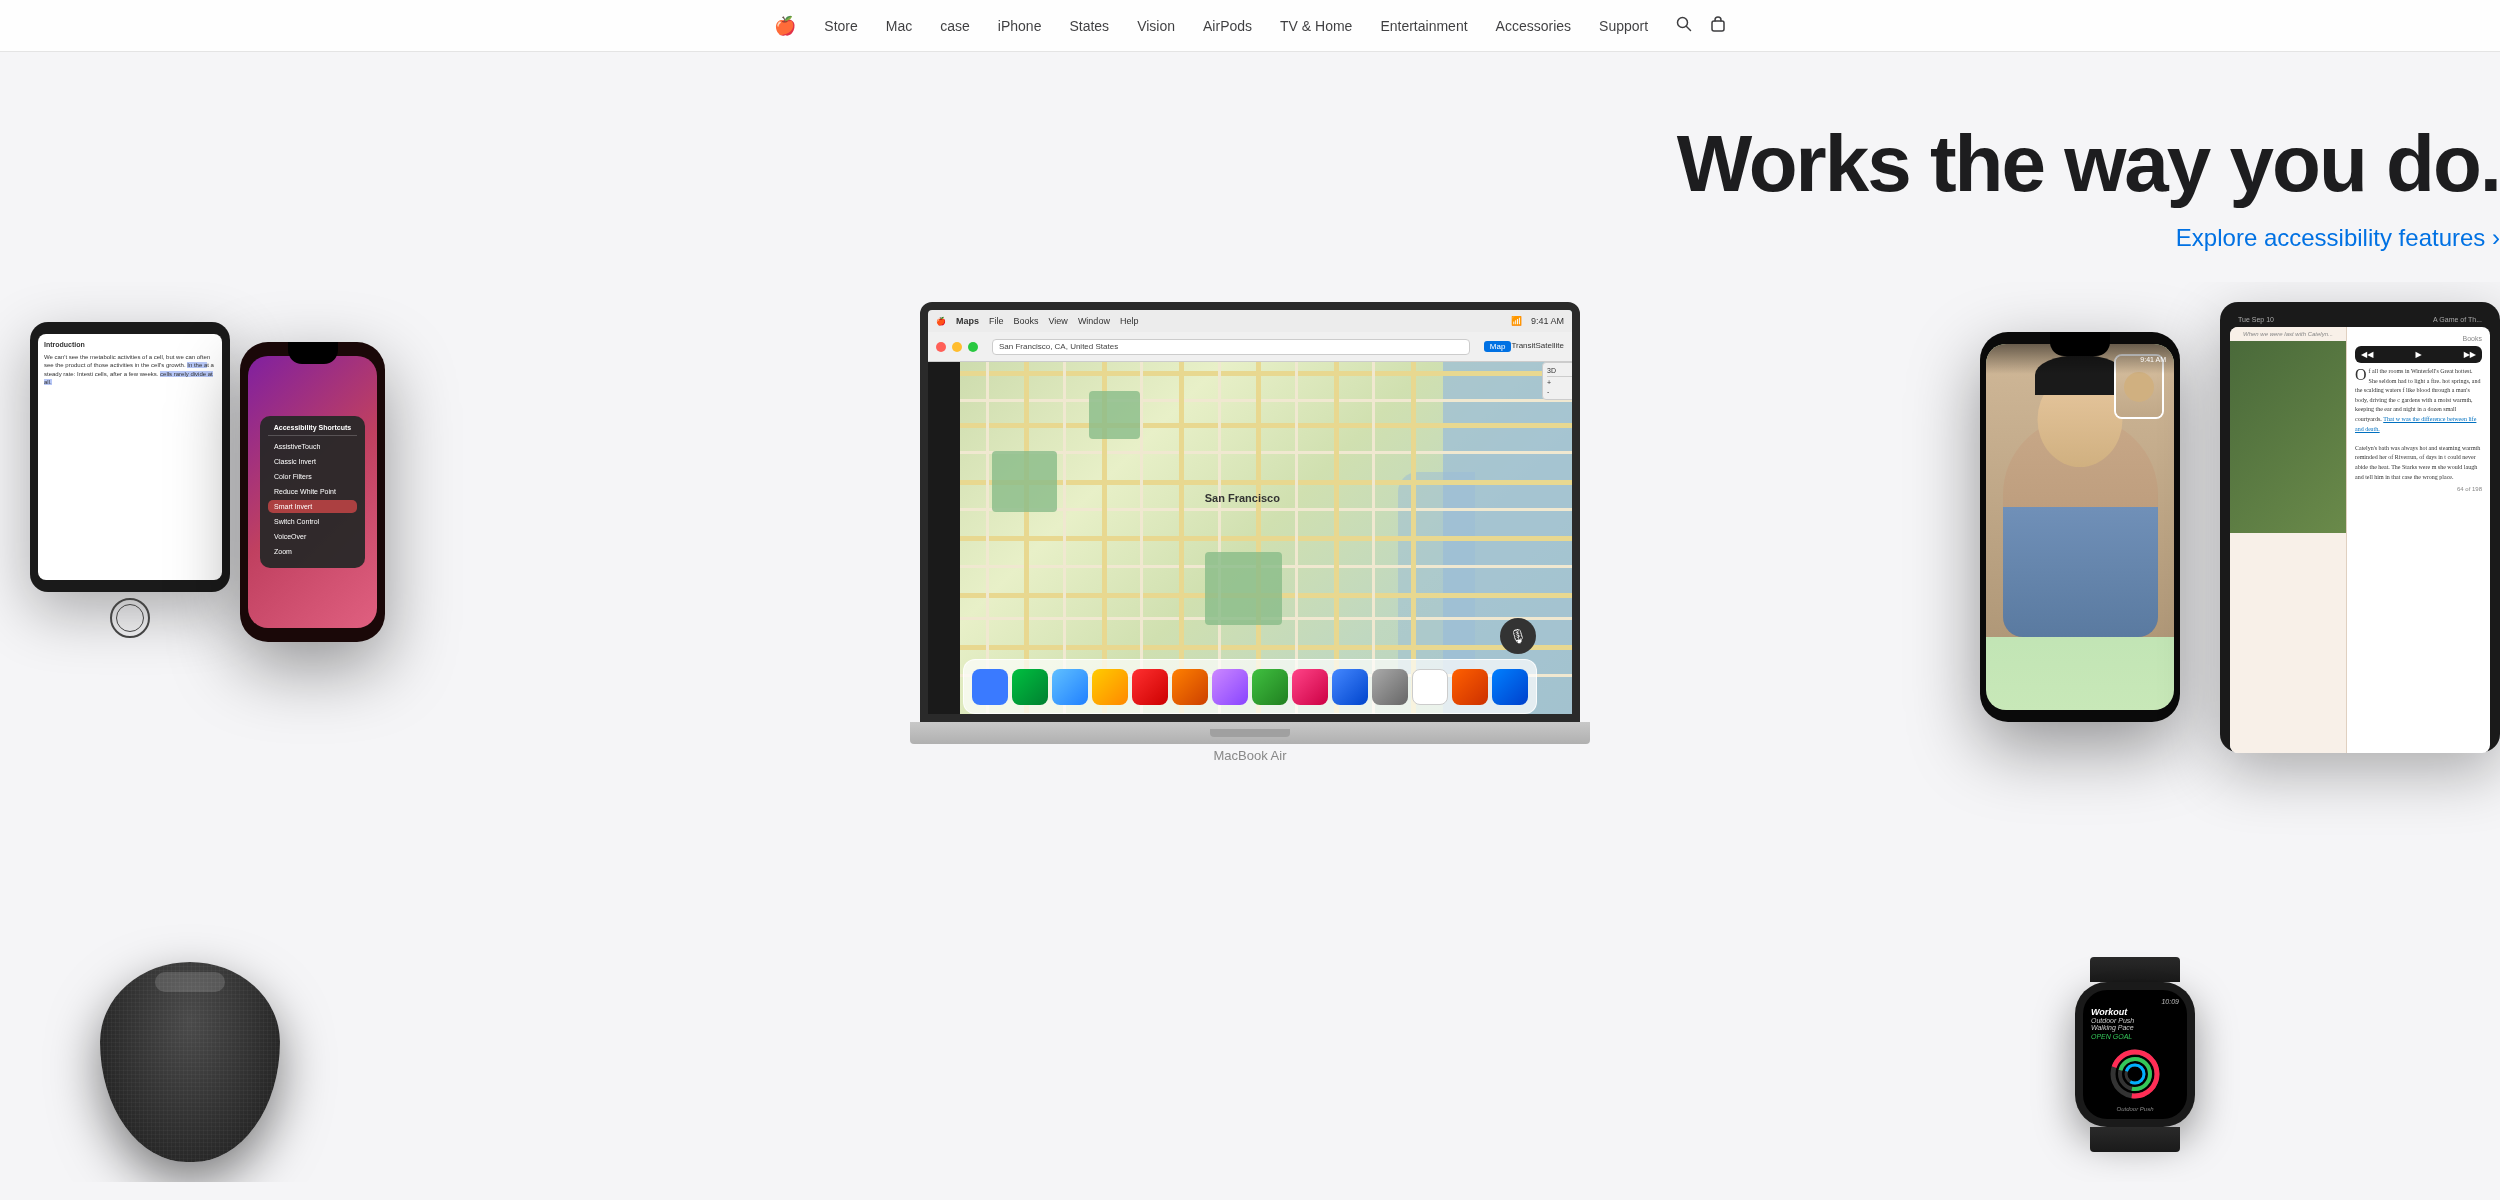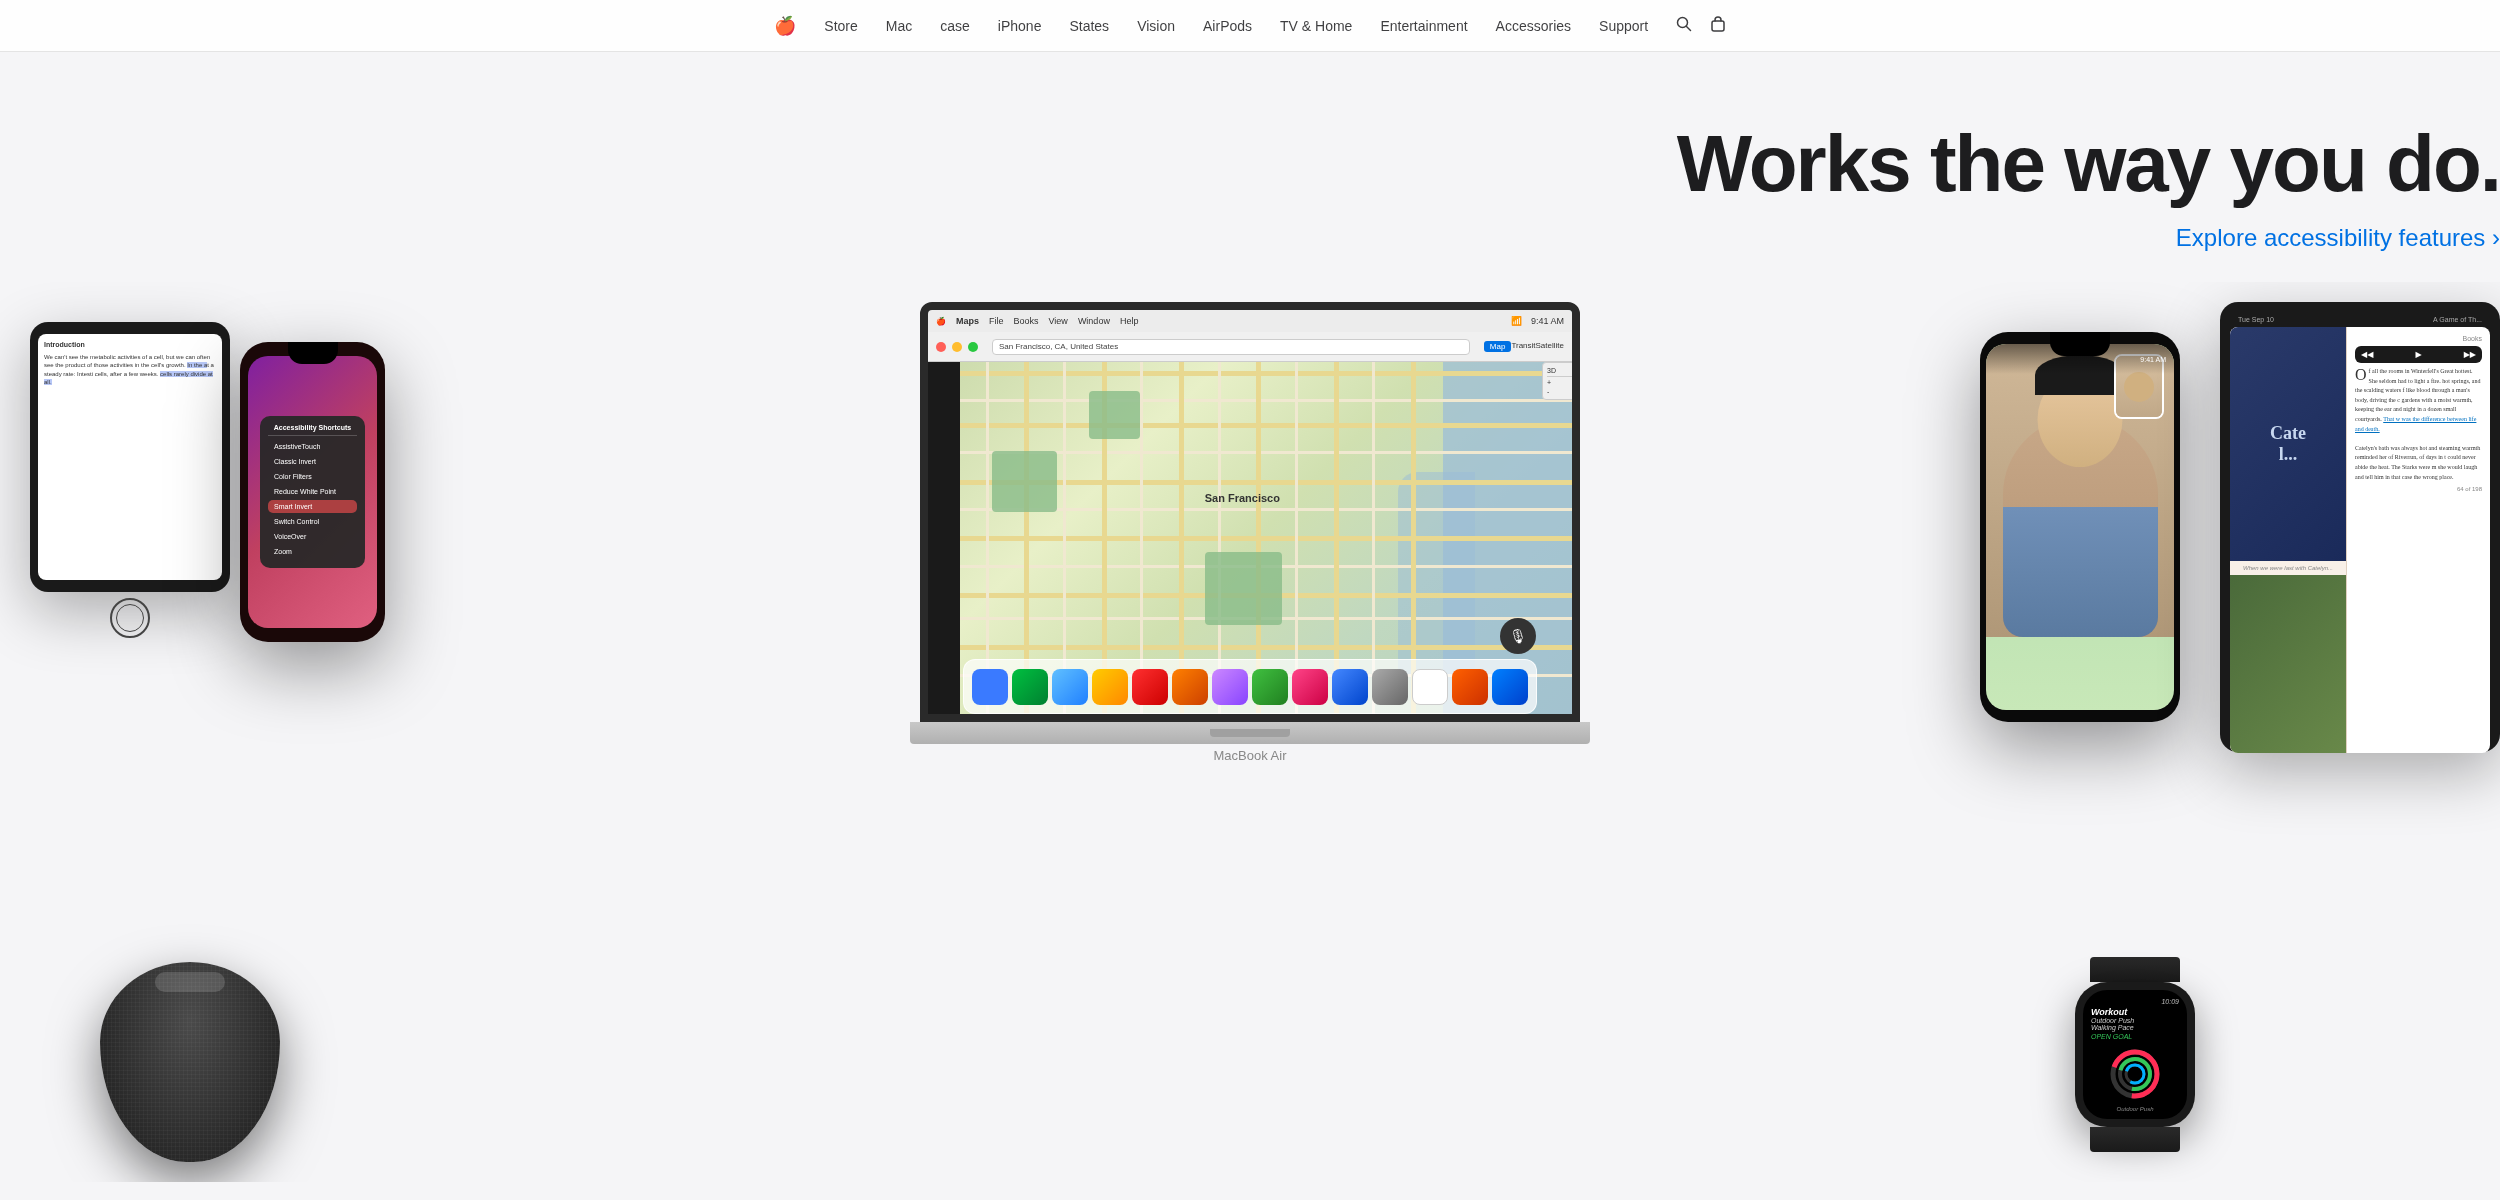--- a/index.html
+++ b/index.html
@@ -808,23 +808,20 @@
 
   <div class="ipad-right">
     <div class="ipad-right-frame">
 
       <div style="display:flex;justify-content:space-between;padding:2px 8px;margin-bottom:2px;">
         <span style="font-size:7px;color:#aaa;">Tue Sep 10</span>
         <span style="font-size:7px;color:#aaa;">A Game of Th...</span>
       </div>
       <div class="ipad-right-screen">
         <div class="books-left-panel">
-          <div class="book-cover">
-            <div class="book-cover-text">Cate<br>l...</div>
-          </div>
           <div style="padding:4px;font-size:6px;color:#888;font-style:italic;text-align:center;">When we were last with Catelyn...</div>
           <div class="book-map-preview"></div>
         </div>
         <div class="books-right-panel">
           <div class="books-header">Books</div>
           <div class="books-playback">
             <span class="playback-btn">◀◀</span>
             <span class="playback-btn">▶</span>
             <span class="playback-btn">▶▶</span>
           </div>

